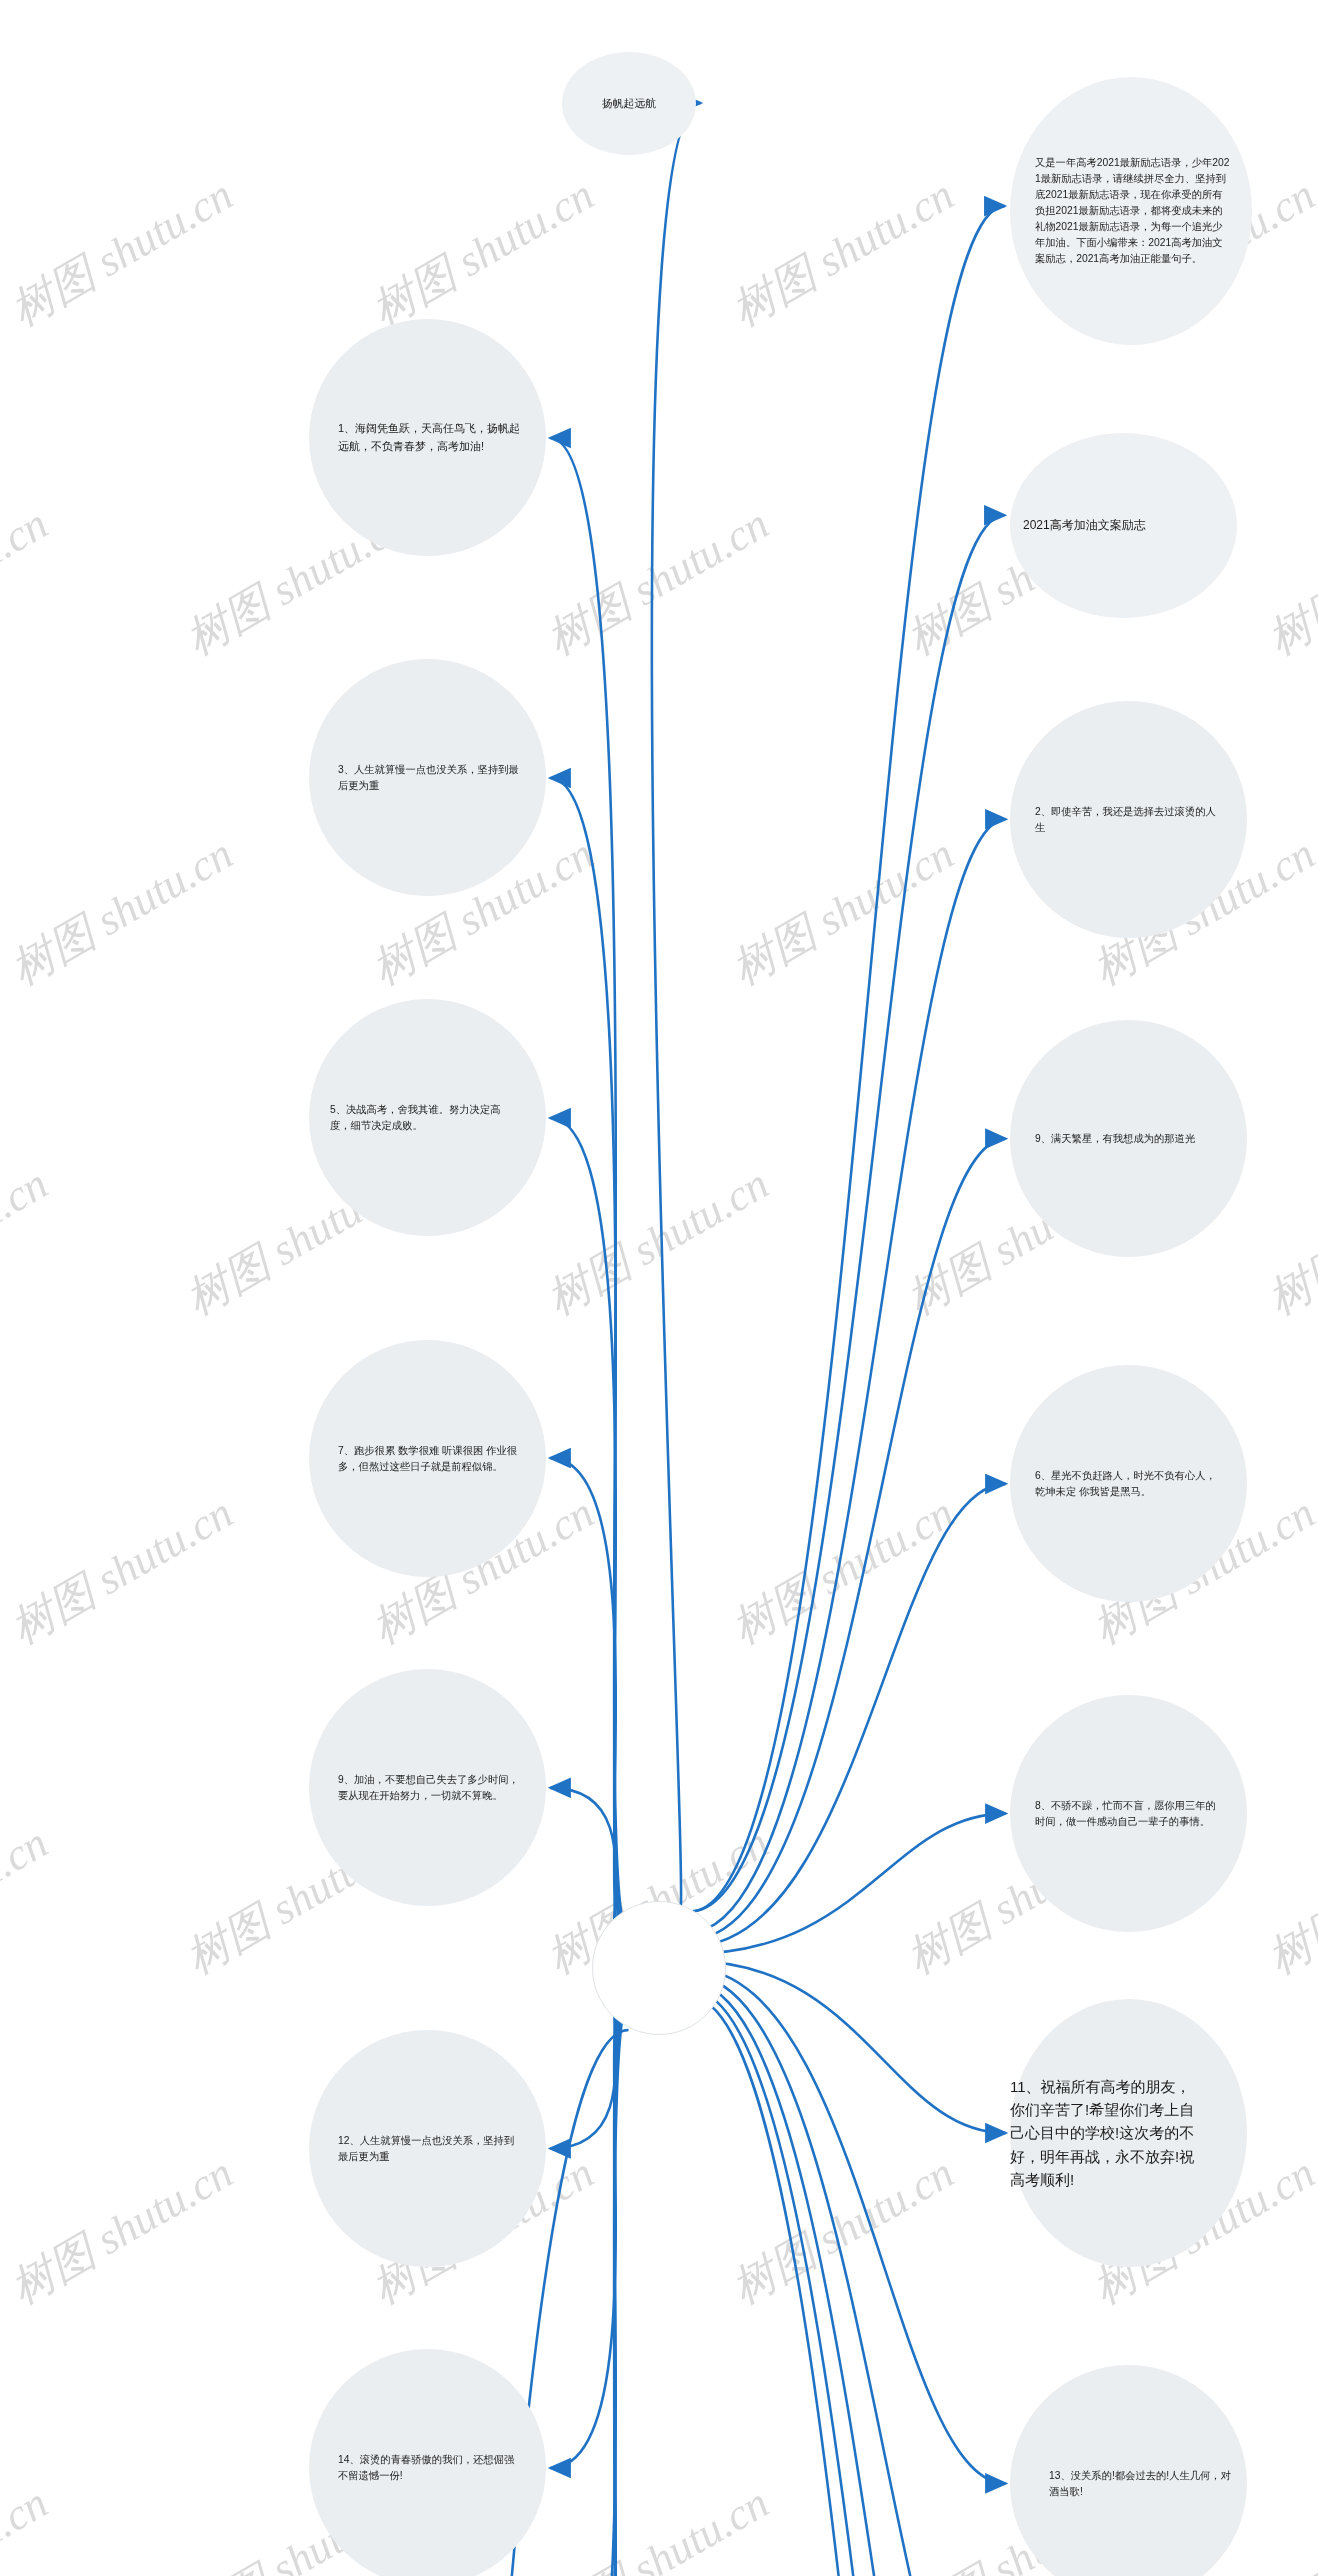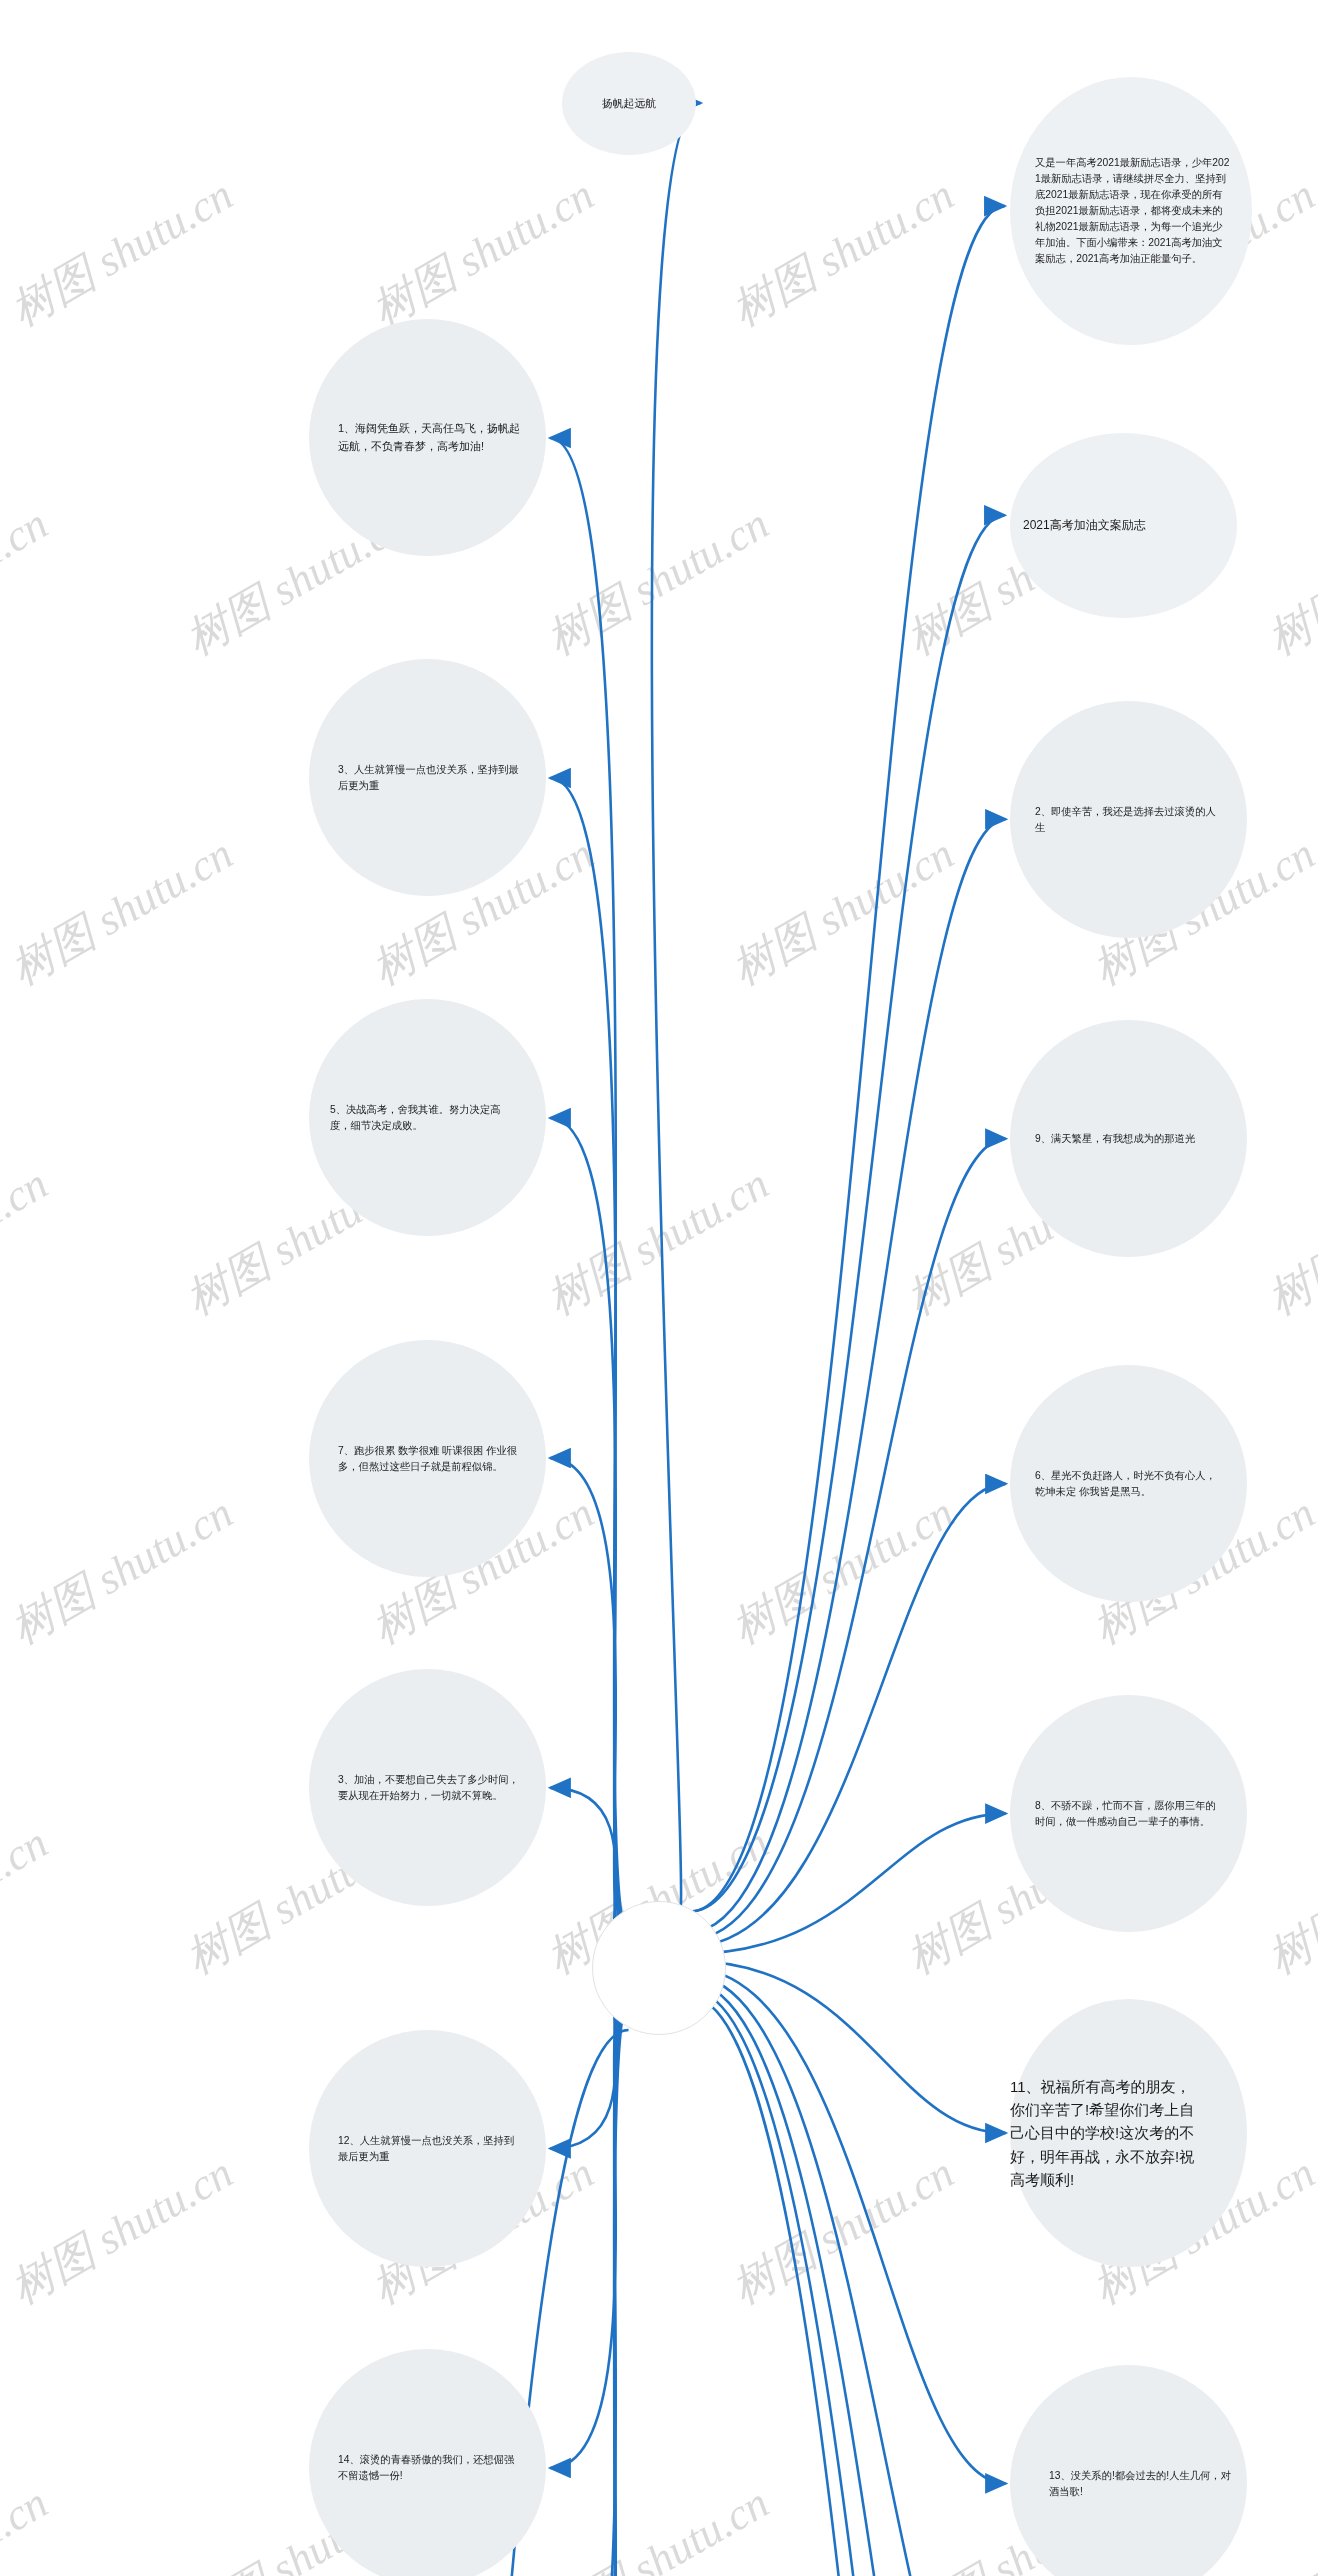--- a/index.html
+++ b/index.html
@@ -172,21 +172,21 @@
       <div class="node" style="left: 309px; top: 659px; width: 237px; height: 237px;">
         <div class="txt" style="width: 185px; margin-left: 29px; font-size: 10.3px;">3、人生就算慢一点也没关系，坚持到最后更为重</div>
       </div>
       <div class="node" style="left: 309px; top: 999px; width: 237px; height: 237px;">
         <div class="txt" style="width: 185px; margin-left: 21px; font-size: 10.3px;">5、决战高考，舍我其谁。努力决定高度，细节决定成败。</div>
       </div>
       <div class="node" style="left: 309px; top: 1340px; width: 237px; height: 237px;">
         <div class="txt" style="width: 185px; margin-left: 29px; font-size: 10.3px;">7、跑步很累 数学很难 听课很困 作业很多，但熬过这些日子就是前程似锦。</div>
       </div>
       <div class="node" style="left: 309px; top: 1669px; width: 237px; height: 237px;">
-        <div class="txt" style="width: 185px; margin-left: 29px; font-size: 10.3px;">3、加油，不要想自己失去了多少时间，要从现在开始努力，一切就不算晚。</div>
+        <div class="txt" style="width: 185px; margin-left: 29px; font-size: 10.3px;">9、加油，不要想自己失去了多少时间，要从现在开始努力，一切就不算晚。</div>
       </div>
       <div class="node" style="left: 309px; top: 2030px; width: 237px; height: 237px;">
         <div class="txt" style="width: 185px; margin-left: 29px; font-size: 10.3px;">12、人生就算慢一点也没关系，坚持到最后更为重</div>
       </div>
       <div class="node" style="left: 309px; top: 2349px; width: 237px; height: 237px;">
         <div class="txt" style="width: 185px; margin-left: 29px; font-size: 10.3px;">14、滚烫的青春骄傲的我们，还想倔强不留遗憾一份!</div>
       </div>
       <div class="node" style="left: 1010px; top: 701px; width: 237px; height: 237px;">
         <div class="txt" style="width: 191px; margin-left: 25px; font-size: 10.3px;">2、即使辛苦，我还是选择去过滚烫的人生</div>
       </div>

